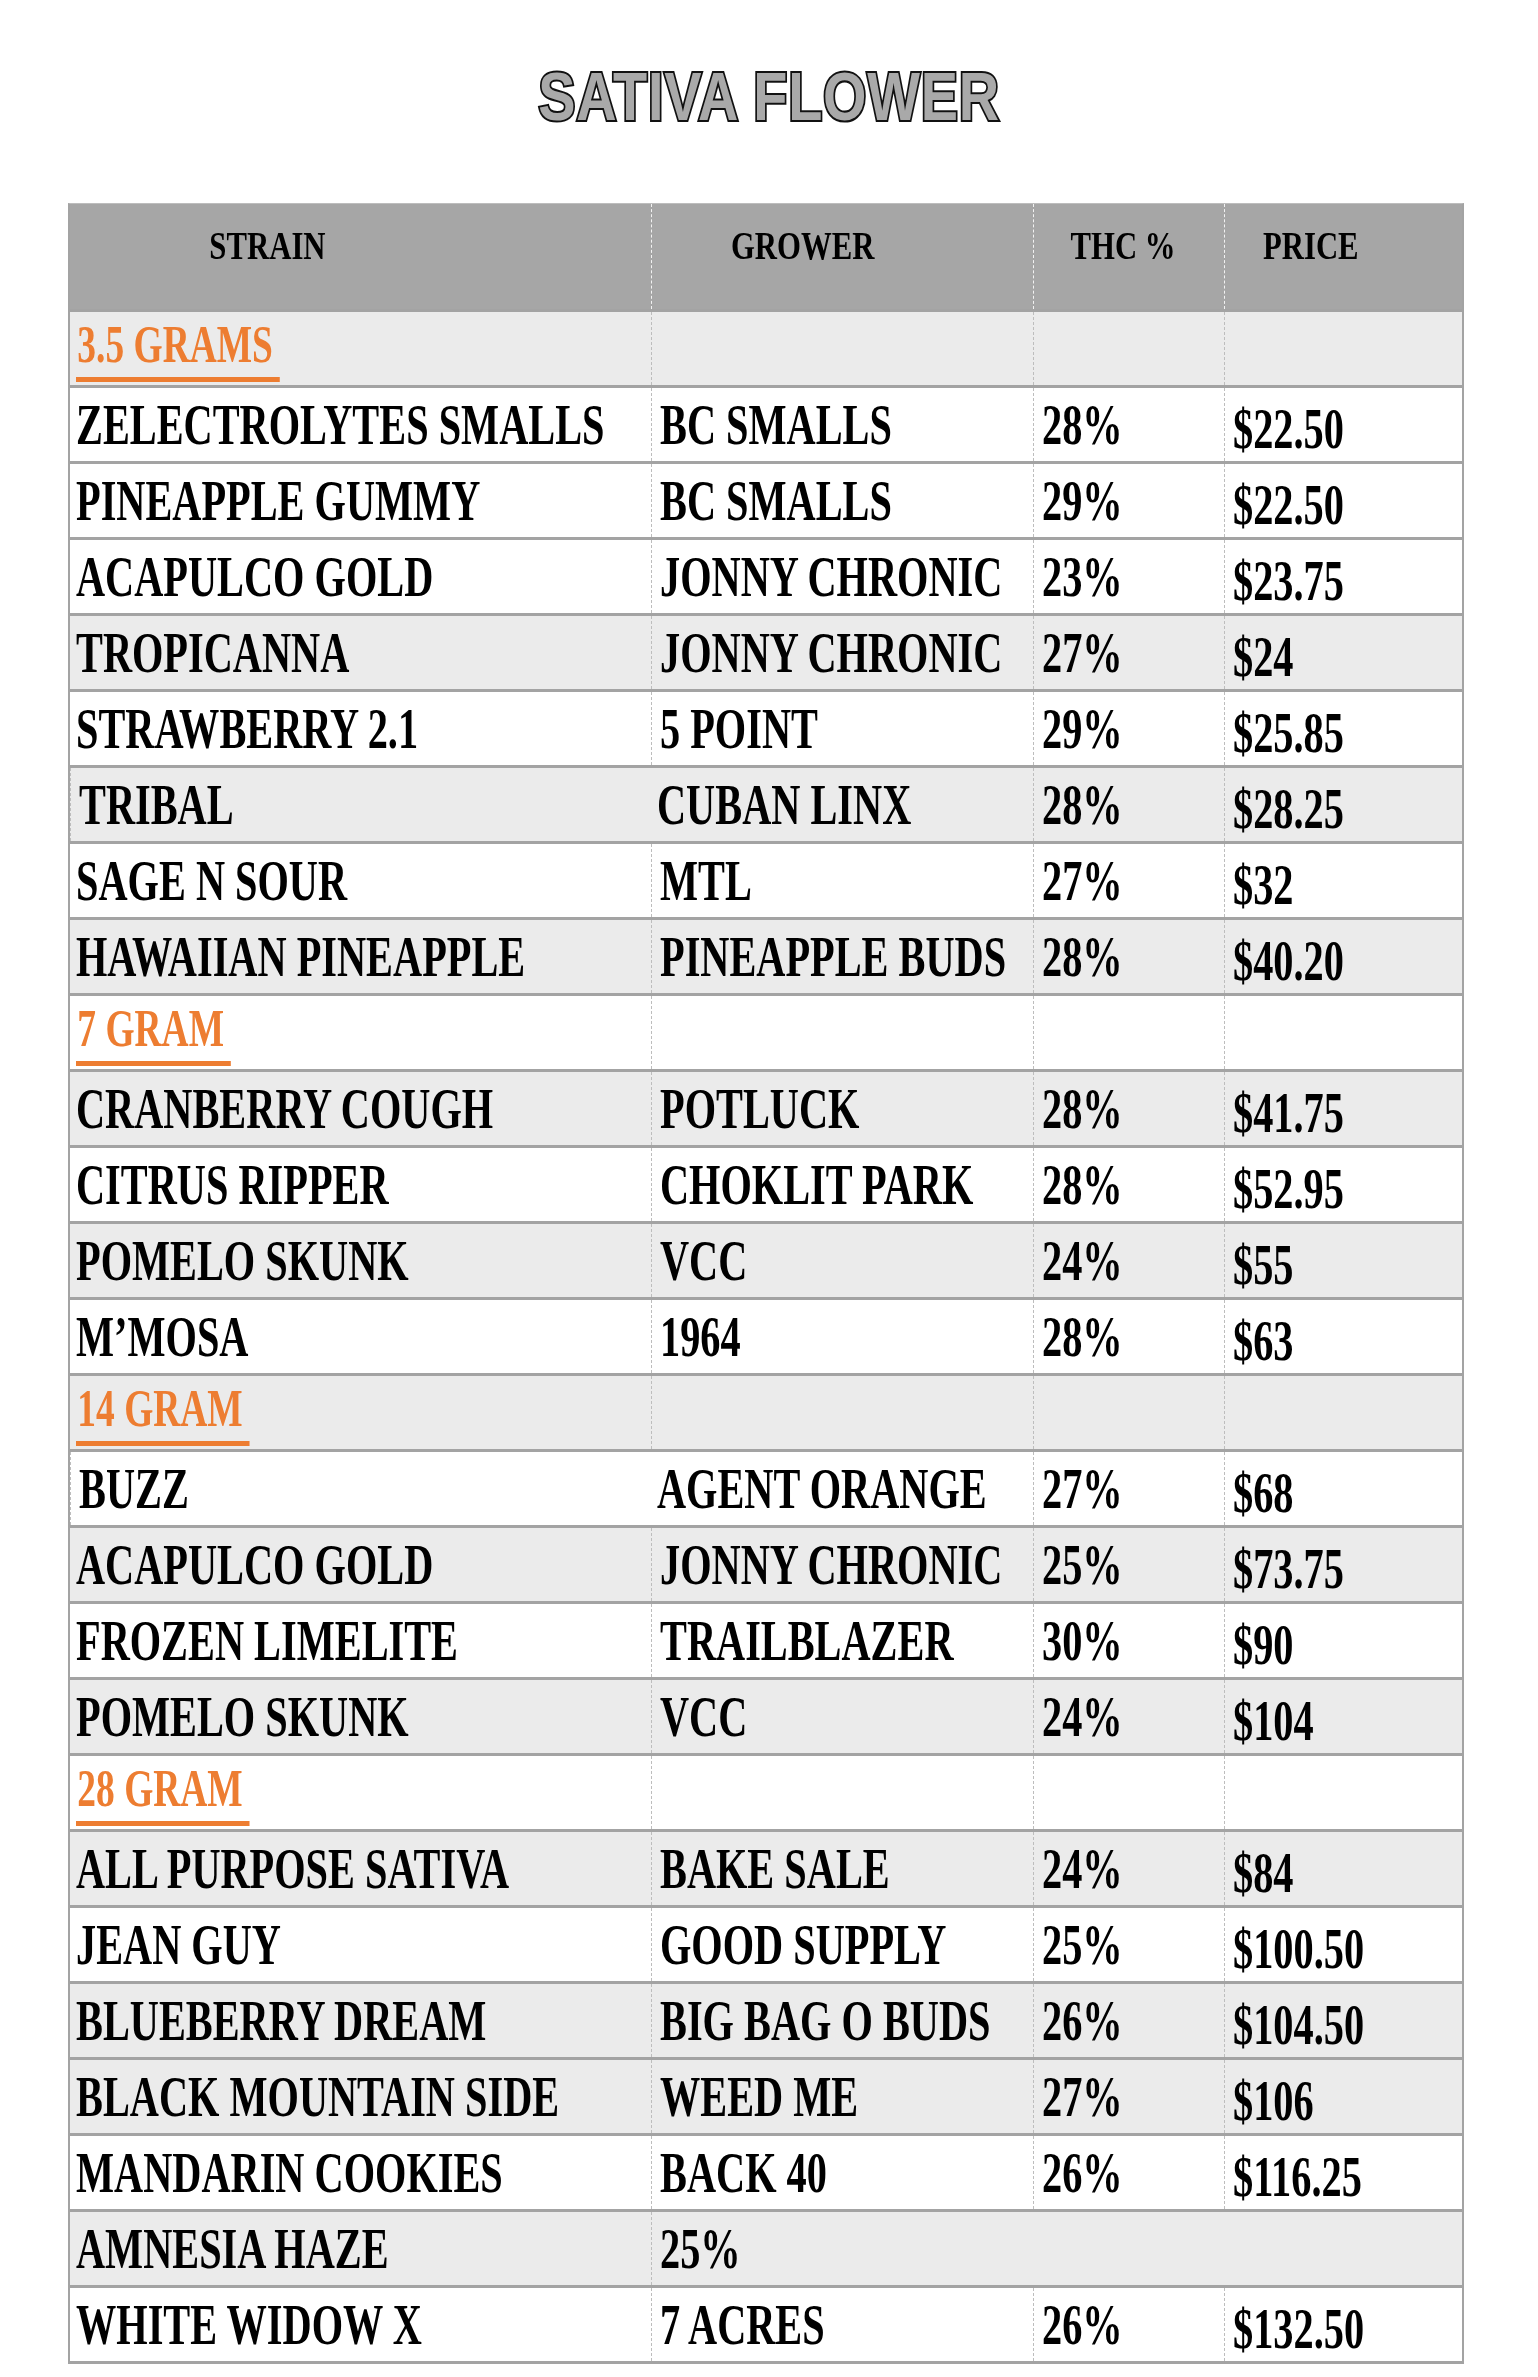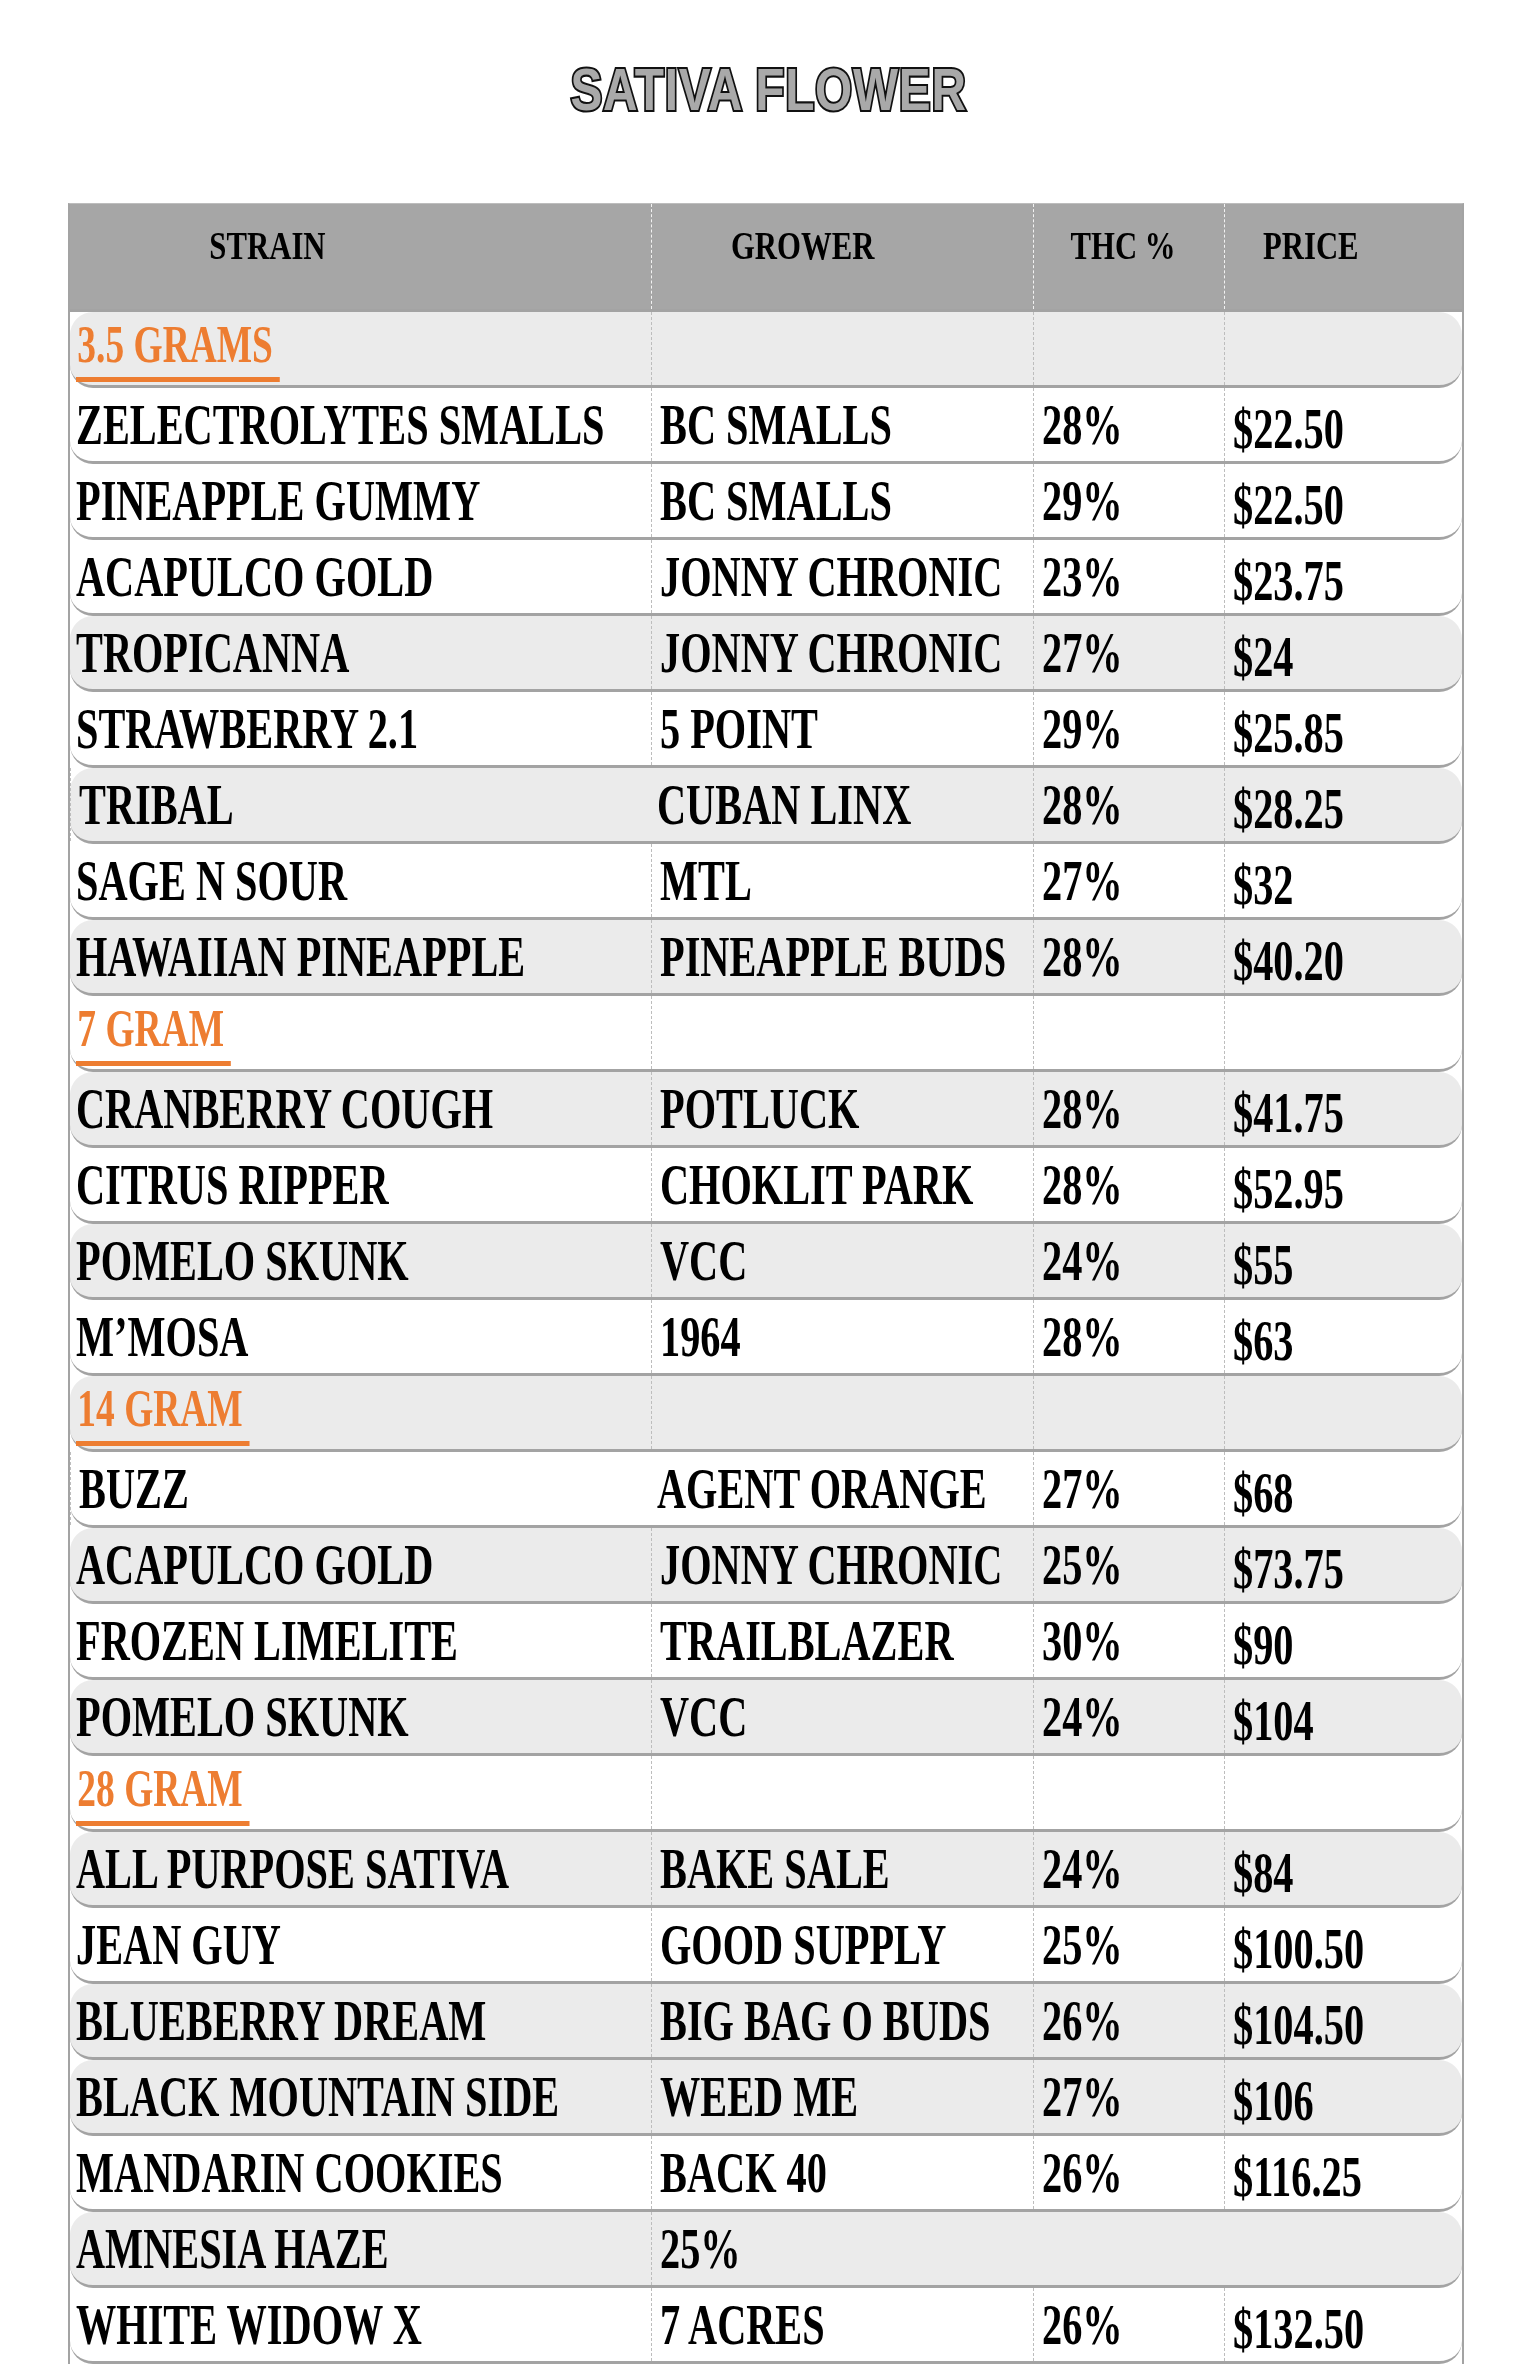--- a/index.html
+++ b/index.html
@@ -3,21 +3,21 @@
 <meta charset="utf-8">
 <style>
   html,body { margin:0; padding:0; background:#ffffff; }
   .page {
     position:relative; width:1538px; height:2377px; background:#fff;
     font-family:"Liberation Sans","DejaVu Sans",sans-serif; overflow:hidden;
   }
   
   .title {
     position:absolute; top:54px; left:0; width:100%;
-    text-align:center; font-weight:bold; font-size:59px; line-height:1.25;
+    text-align:center; font-weight:bold; font-size:69px; line-height:1.25;
     color:var(--title-fill,#a9a9a9);
     -webkit-text-stroke:4.2px var(--title-outline,#111111);
     paint-order:stroke fill;
     letter-spacing:0.9px;
   }
   .title .squeeze { display:inline-block; transform:scaleX(0.81); transform-origin:center; white-space:nowrap; }
   
   .table {
     position:absolute; left:68px; top:203px; width:1396px;
     box-sizing:border-box;
@@ -41,21 +41,20 @@
   .hcell .squeeze { display:inline-block; transform:scaleX(0.75); transform-origin:center; white-space:nowrap; }
   .hcell.c1 { padding-right:186px; }
   .hcell.c2 { padding-right:80px;  border-left:1.9px dashed rgba(255,255,255,0.85); }
   .hcell.c3 { padding-right:11.2px;  border-left:1.9px dashed rgba(255,255,255,0.85); }
   .hcell.c4 { padding-right:63px;  border-left:1.9px dashed rgba(255,255,255,0.85); }
   .row {
     display:grid; grid-template-columns:581px 382px 191px 236px;
     height:76px; box-sizing:border-box;
     border-bottom:3.7px solid var(--row-border,#a3a3a3);
     background:#ffffff;
-    border-radius:23px;
   }
   .row.shaded { background:var(--shaded-row-bg,#ebebeb); }
   .cell {
     display:flex; align-items:center;
     font-size:56px; font-weight:bold; color:var(--text,#000);
     box-sizing:border-box; overflow:hidden; white-space:nowrap;
   }
   .cell .squeeze { display:inline-block; transform:scaleX(0.72); transform-origin:left center; white-space:nowrap; }
   .cell.c1 { padding-left:5.6px; }
   .cell.c2 { padding-left:7.5px; border-left:1.9px dashed #bdbdbd; }

